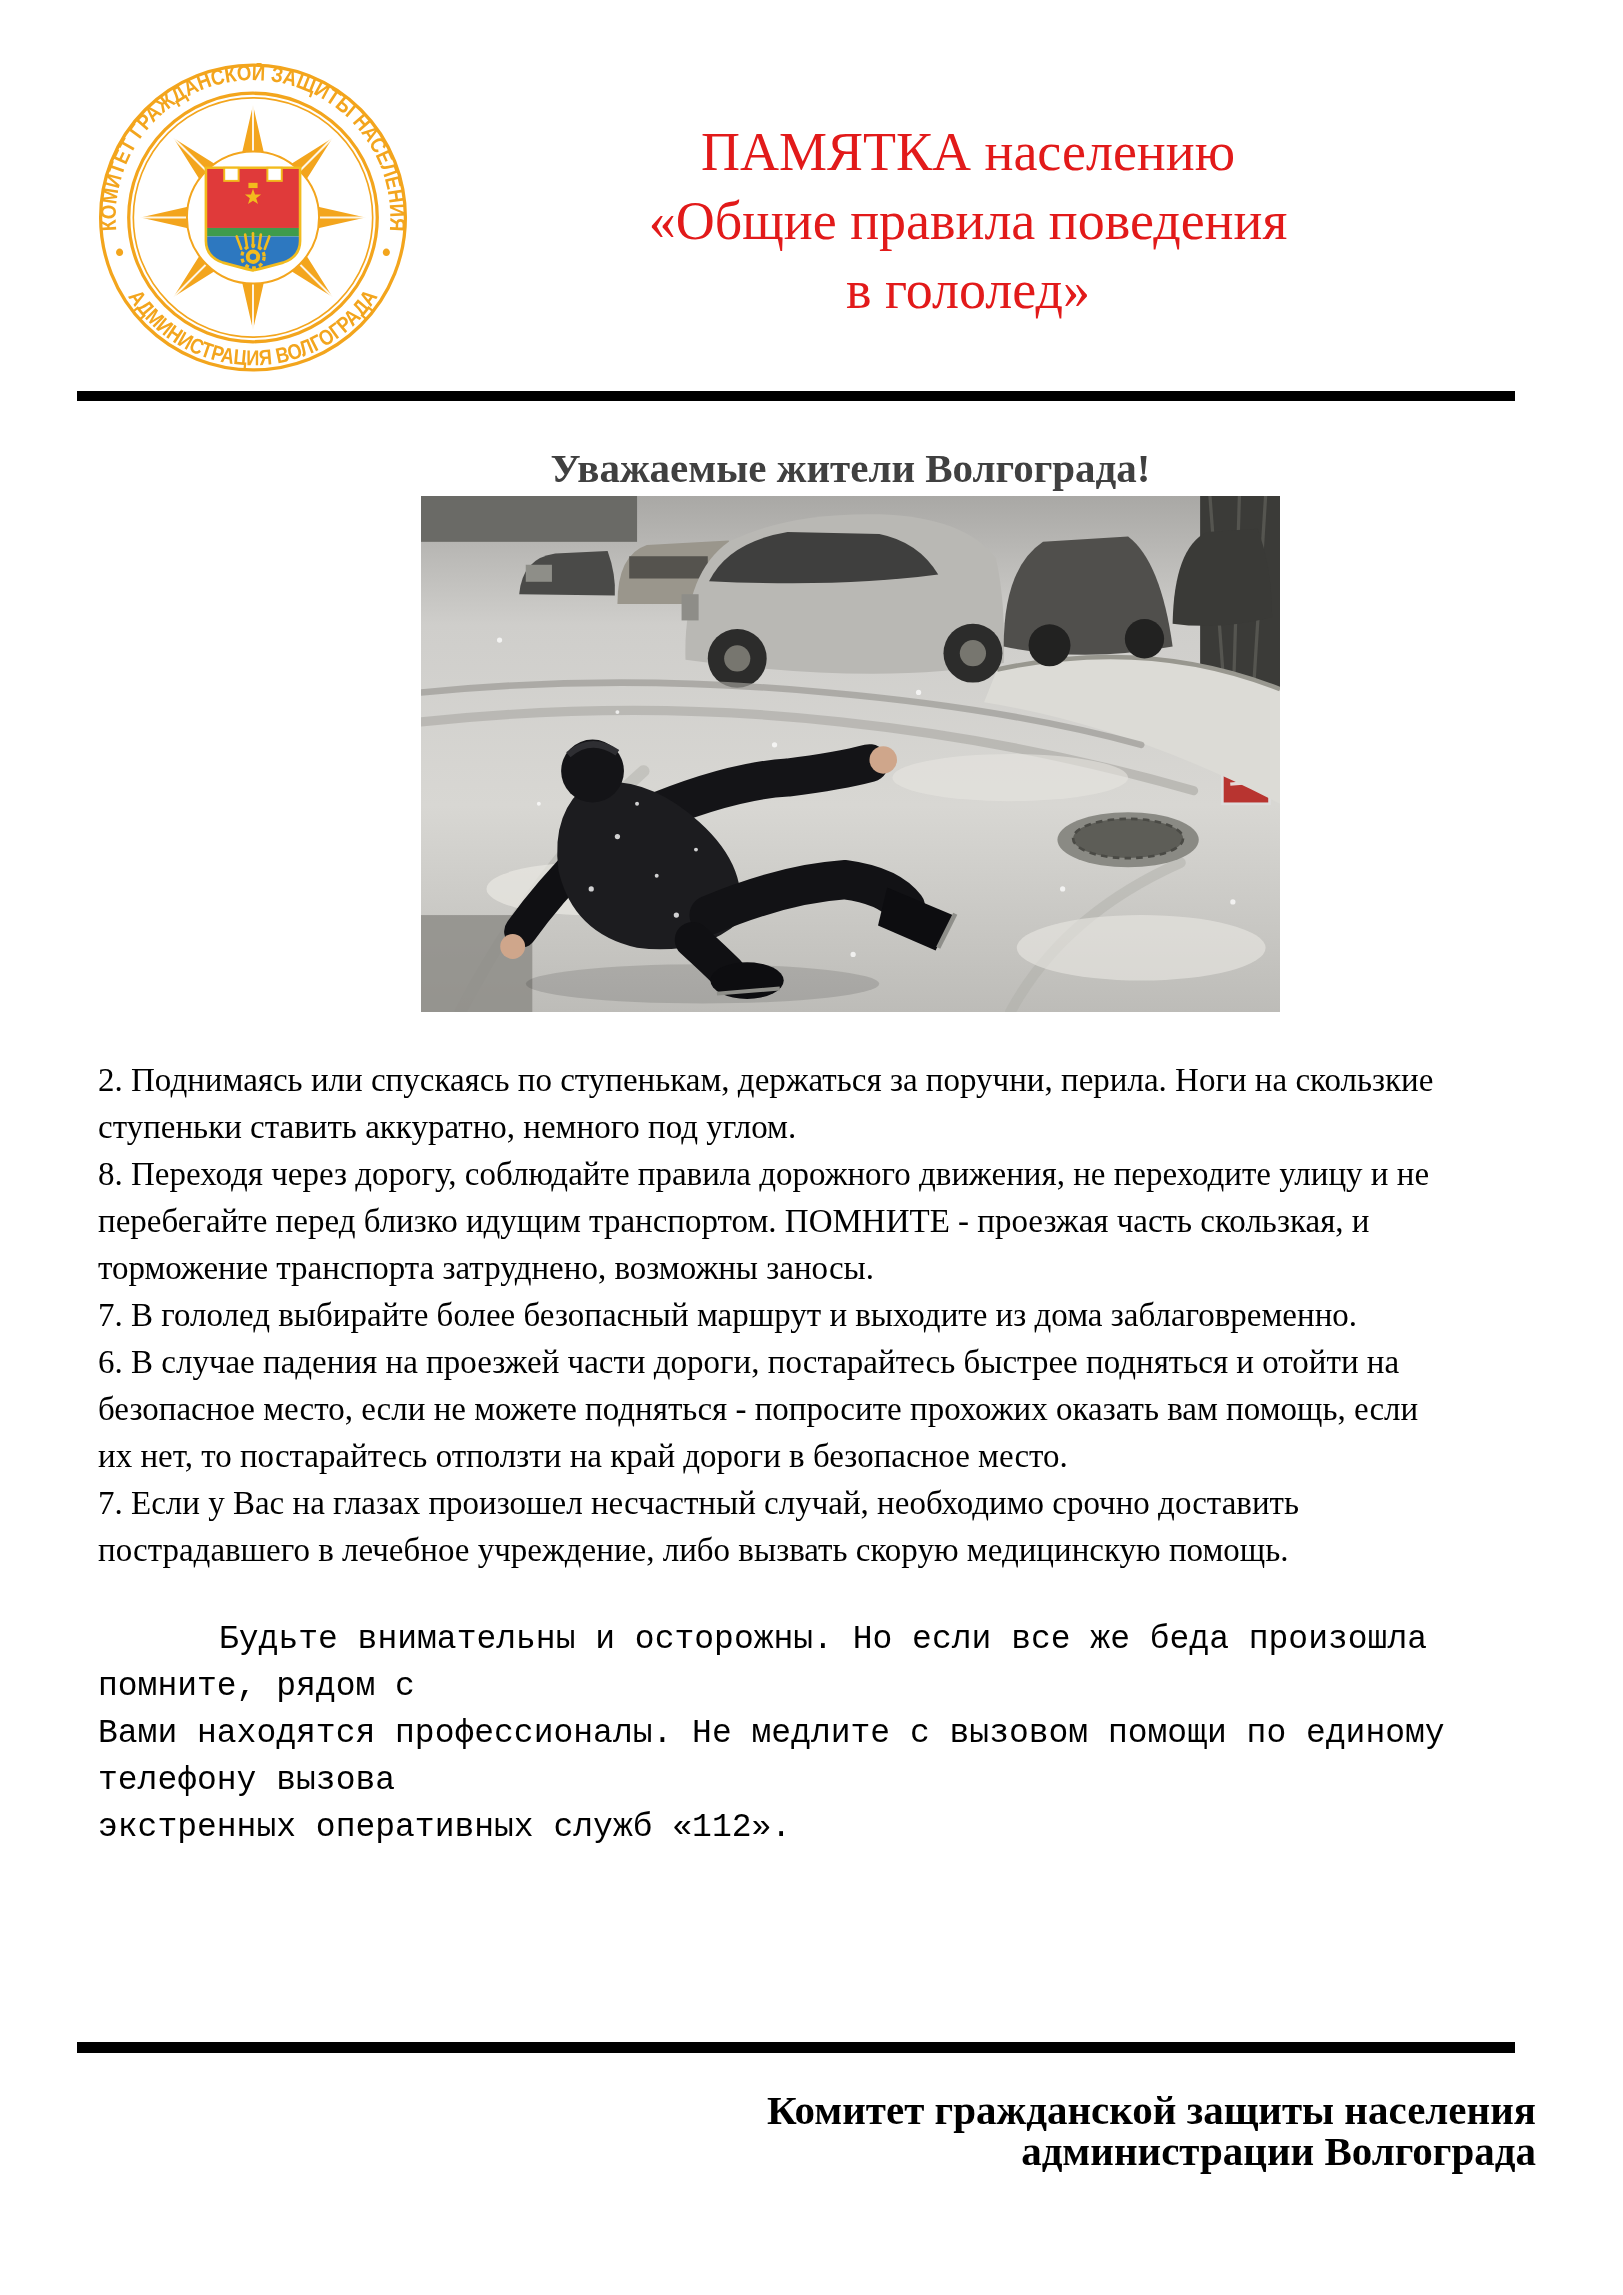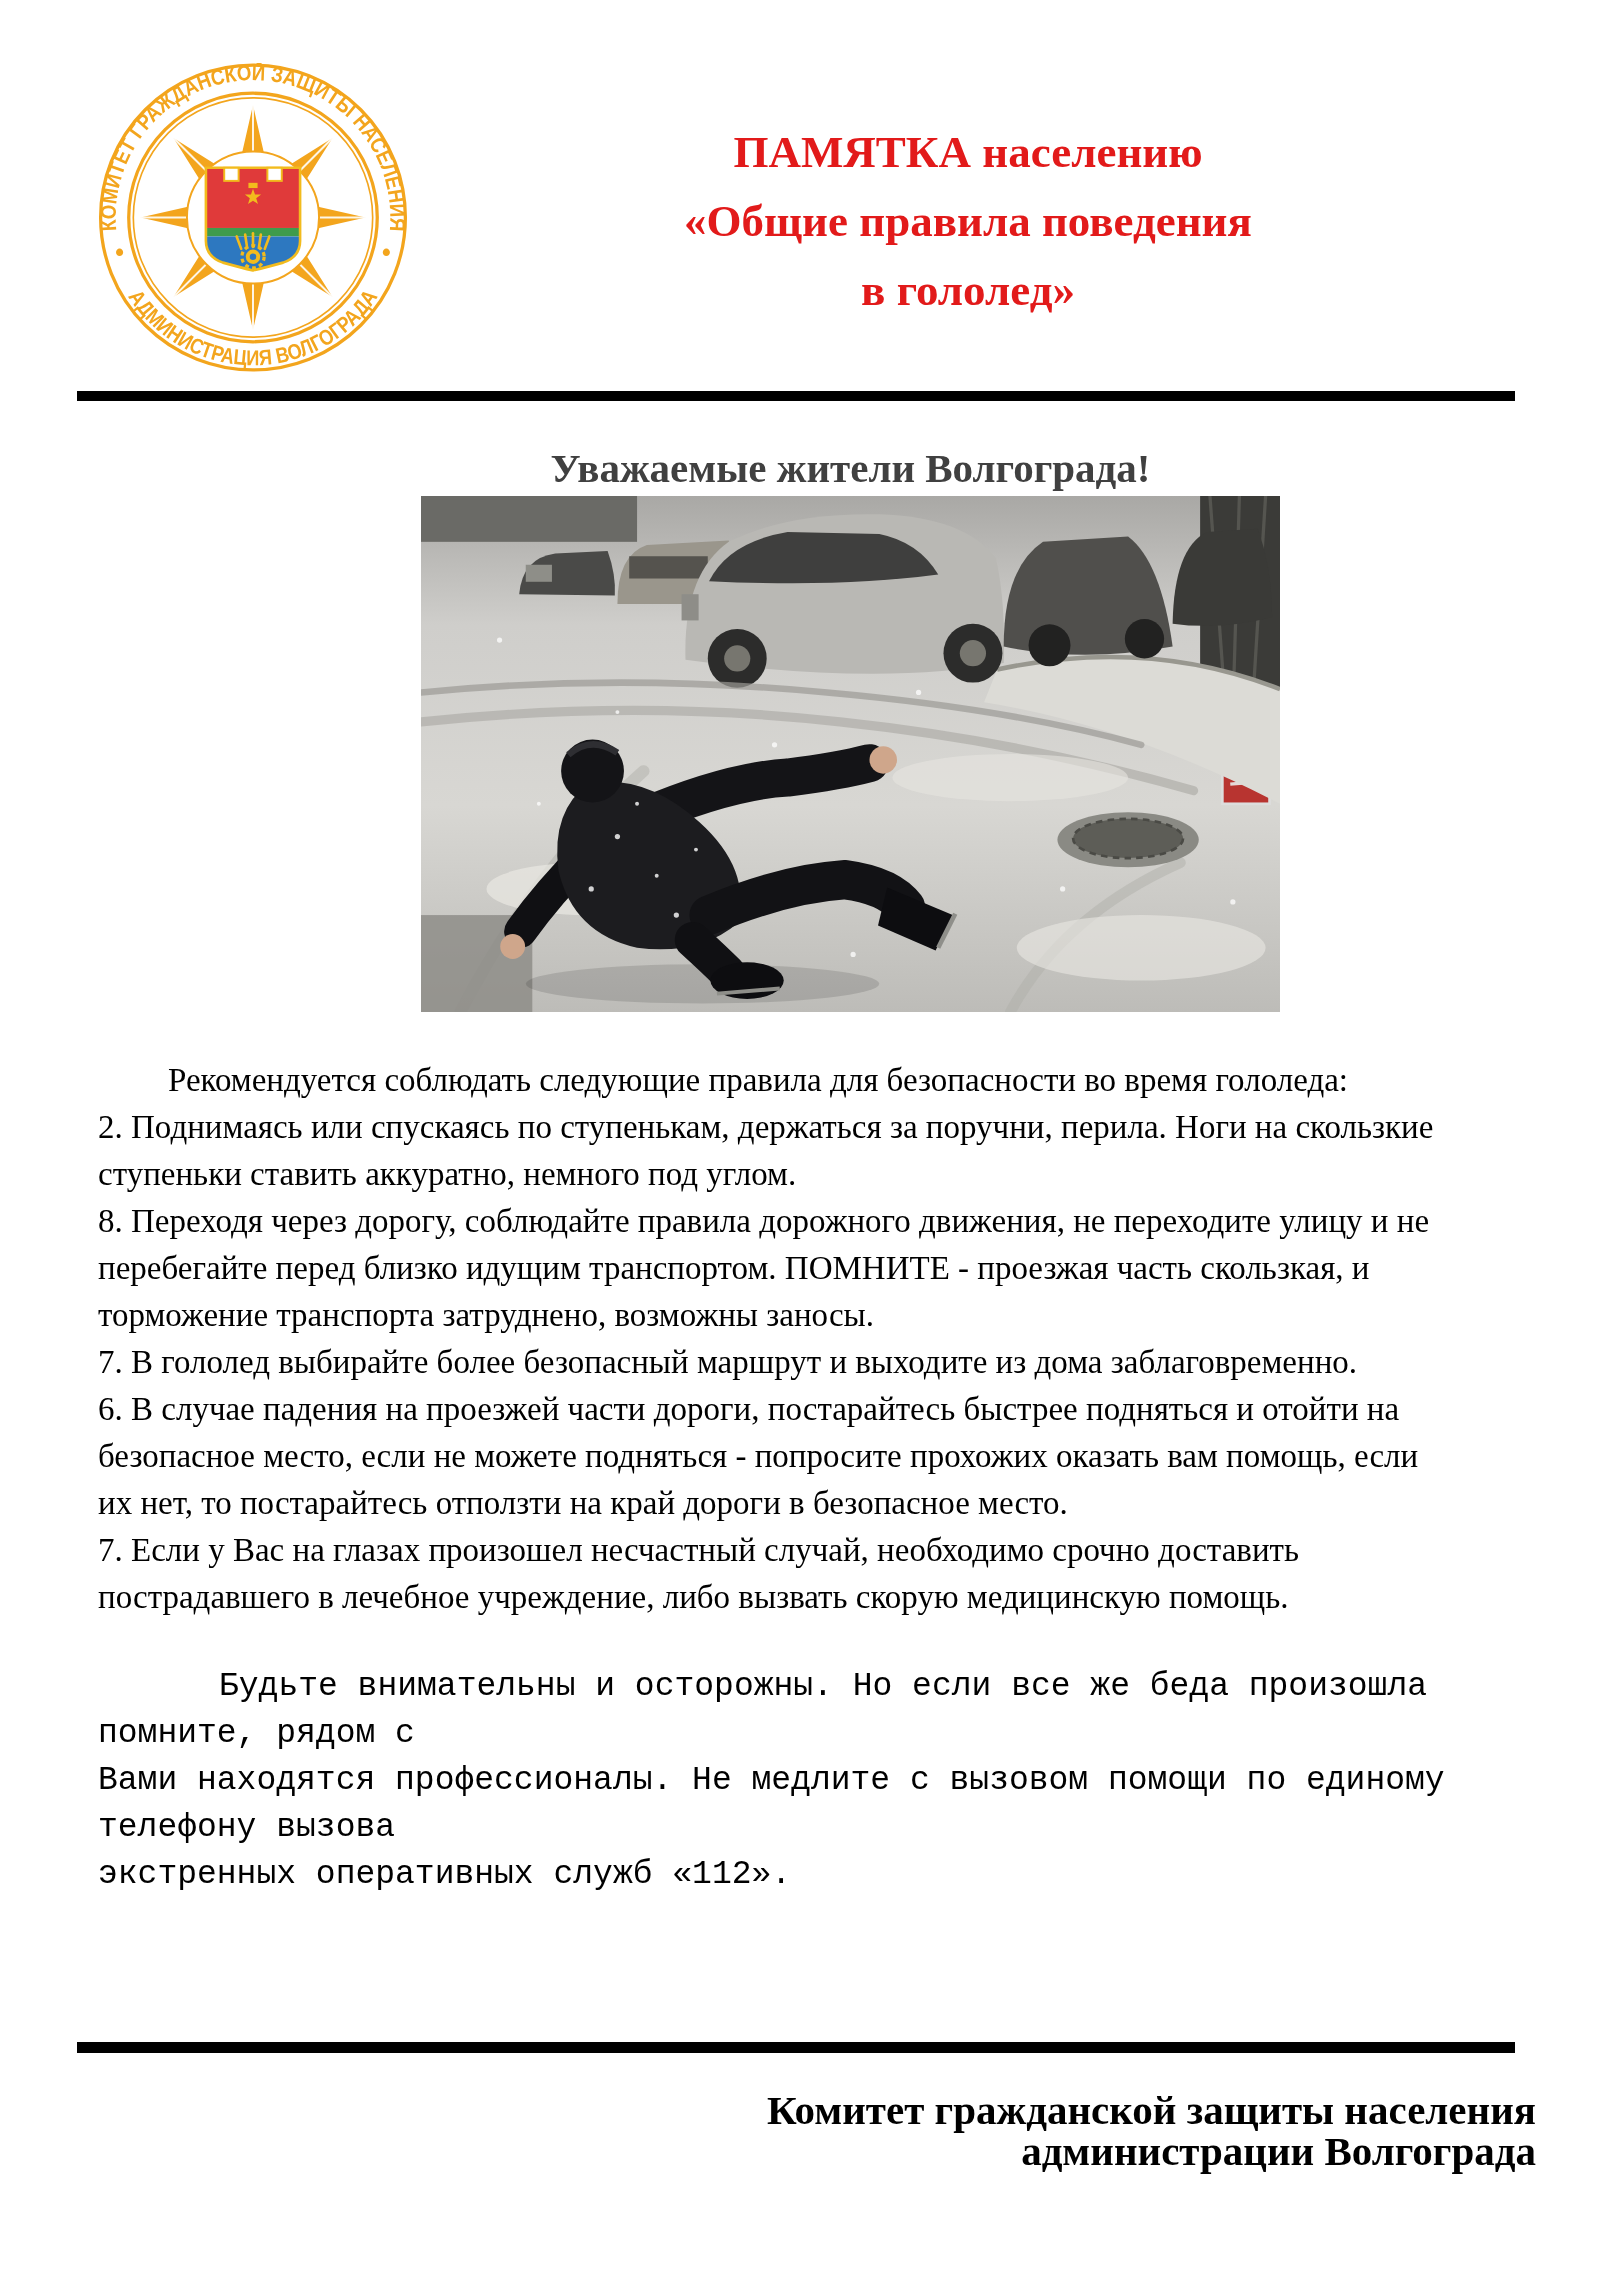--- a/index.html
+++ b/index.html
@@ -8,21 +8,21 @@
     width:1623px;height:2295px;
     background:#ffffff;
     font-family:"Liberation Serif", serif;
     overflow:hidden;
   }
   
   .logo{position:absolute;left:98px;top:63px;width:310px;height:309px;}
   .doc-title{
     position:absolute;left:412px;top:118px;width:1112px;
     text-align:center;
-    font-size:45px;line-height:69px;font-weight:bold;
+    font-size:54px;line-height:69px;font-weight:normal;
     color:#e21a1a;
     white-space:pre-line;
   }
   .rule{position:absolute;left:77px;width:1438px;background:#000;}
   .rule-top{top:391px;height:9.8px;}
   .rule-bottom{top:2042px;height:10.5px;}
   
   .greeting{
     position:absolute;left:421px;top:444px;width:859px;
     text-align:center;font-weight:bold;
@@ -235,21 +235,20 @@
       <circle cx="760" cy="300" r="4"></circle>
         <circle cx="980" cy="600" r="4"></circle>
       <circle cx="300" cy="330" r="3"></circle>
         <circle cx="660" cy="700" r="4"></circle>
       <circle cx="180" cy="470" r="3"></circle>
         <circle cx="1240" cy="620" r="4"></circle>
     </g>
   </svg>
 
   <div class="bodytext">
-    <p class="indent-sm">Рекомендуется соблюдать следующие правила для безопасности во время гололеда:</p>
     <p>2. Поднимаясь или спускаясь по ступенькам, держаться за поручни, перила. Ноги на скользкие
 ступеньки ставить аккуратно, немного под углом.</p>
     <p>8. Переходя через дорогу, соблюдайте правила дорожного движения, не переходите улицу и не
 перебегайте перед близко идущим транспортом. ПОМНИТЕ - проезжая часть скользкая, и
 торможение транспорта затруднено, возможны заносы.</p>
     <p>7. В гололед выбирайте более безопасный маршрут и выходите из дома заблаговременно.</p>
     <p>6. В случае падения на проезжей части дороги, постарайтесь быстрее подняться и отойти на
 безопасное место, если не можете подняться - попросите прохожих оказать вам помощь, если
 их нет, то постарайтесь отползти на край дороги в безопасное место.</p>
     <p>7. Если у Вас на глазах произошел несчастный случай, необходимо срочно доставить

